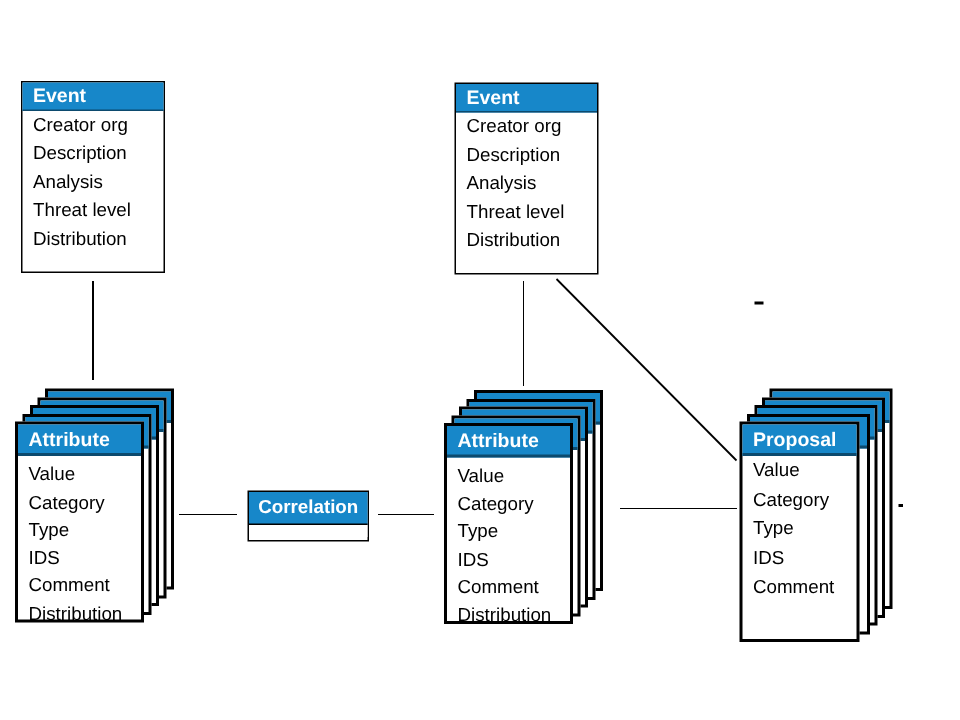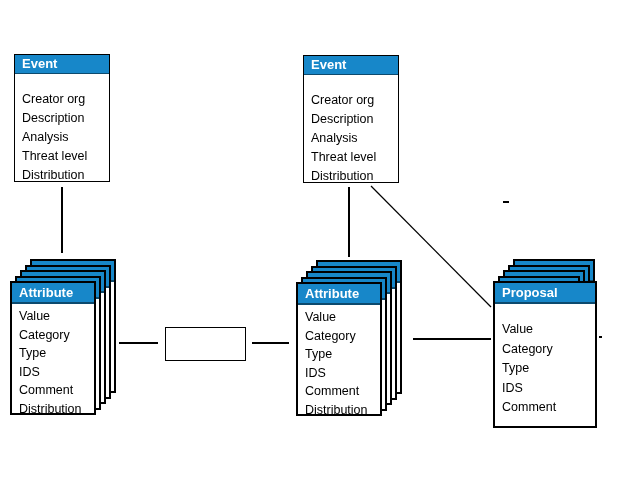--- a/index.html
+++ b/index.html
@@ -11,21 +11,21 @@
   .card{
     position:absolute;box-sizing:border-box;background:#fff;border:2px solid #000;
   }
   .thin{border-width:1.5px;}
   .hdr{
     background:#1787C9;color:#fff;font-weight:bold;font-size:13px;
     height:19px;line-height:19px;padding-left:7px;border-bottom:2px solid #0c4a6e;
     white-space:nowrap;overflow:hidden;
   }
   .thin .hdr{height:18px;line-height:18px;border-bottom-width:1.5px;}
-  .rows{padding:16px 0 0 7px;font-size:12.5px;}
+  .rows{padding:0 0 0 7px;font-size:12.5px;}
   .row{white-space:nowrap;}
   .ev .row{height:19px;line-height:19px;}
   .at .row{height:18.5px;line-height:18.5px;}
   .pr .row{height:19.5px;line-height:19.5px;}
   .corr-hdr{
     background:#1787C9;color:#fff;font-weight:bold;font-size:12.5px;
     height:21px;line-height:21px;text-align:center;border-bottom:1.5px solid #000;
   }
   .corr-body{height:8px;background:#fff;}
   .mark{position:absolute;background:#000;}
@@ -86,20 +86,21 @@
         <div class="row">Category</div>
         <div class="row">Type</div>
         <div class="row">IDS</div>
         <div class="row">Comment</div>
         <div class="row">Distribution</div>
       </div>
     </div>
   </div>
 
   <div class="card thin" style="left:165px;top:327px;width:81px;height:34px;">
+    <div class="corr-hdr">Correlation</div>
     <div class="corr-body"></div>
   </div>
 
   <div>
     <div class="card" style="left:316px;top:260px;width:86px;height:134px;">
         <div class="hdr"></div>
       </div>
     <div class="card" style="left:311px;top:266px;width:86px;height:134px;">
         <div class="hdr"></div>
       </div>
@@ -128,21 +129,21 @@
       </div>
     <div class="card" style="left:508px;top:265px;width:82px;height:147px;">
         <div class="hdr"></div>
       </div>
     <div class="card" style="left:503px;top:270px;width:82px;height:147px;">
         <div class="hdr"></div>
       </div>
     <div class="card" style="left:498px;top:276px;width:82px;height:147px;">
         <div class="hdr"></div>
       </div>
-    <div class="card pr" style="left:493px;top:281px;width:104px;height:147px;">
+    <div class="card pr" style="left:493px;top:281px;width:80px;height:147px;">
       <div class="hdr">Proposal</div>
       <div class="rows">
         <div class="row">Value</div>
         <div class="row">Category</div>
         <div class="row">Type</div>
         <div class="row">IDS</div>
         <div class="row">Comment</div>
       </div>
     </div>
   </div>

